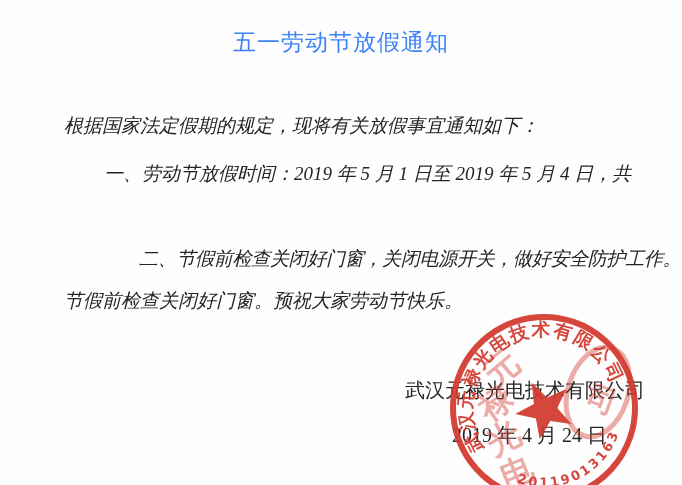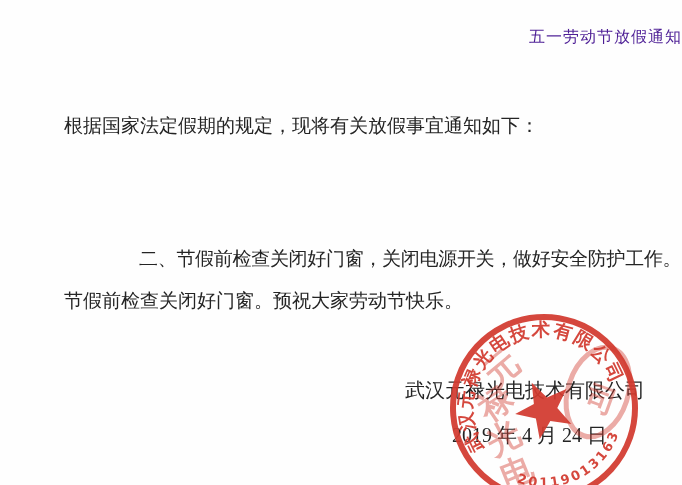--- a/index.html
+++ b/index.html
@@ -8,30 +8,31 @@
     width: 682px;
     height: 485px;
     background: #fefefe;
     overflow: hidden;
     font-family: "Liberation Serif", "DejaVu Serif", serif;
     color: #222;
   }
   .doc-title {
     position: absolute;
     top: 27px; left: 0; right: 0;
-    text-align: right;
-    font-size: 16px;
+    text-align: center;
+    font-size: 23px;
     letter-spacing: 1px;
-    color: #4c1d95;
+    color: #3b82f6;
   }
   .body-line {
     position: absolute;
     font-size: 19px;
     white-space: nowrap;
     color: #242424;
+    font-style: italic;
   }
   .l1 { top: 113px; left: 64px; }
   .l2 { top: 161px; left: 104px; }
   .l3 { top: 203px; left: 64px; }
   .l4 { top: 246px; left: 102px; letter-spacing: -0.3px; margin-left: 37px; }
   .l5 { top: 288px; left: 64px; }
   .sig-company {
     position: absolute;
     top: 377px; left: 405px;
     font-size: 20px;
@@ -70,20 +71,21 @@
   }
 </style>
 </head>
 <body>
 
 <div class="page">
 
   <div class="doc-title">五一劳动节放假通知</div>
 
   <div class="body-line l1">根据国家法定假期的规定，现将有关放假事宜通知如下：</div>
+  <div class="body-line l2">一、劳动节放假时间：2019 年 5 月 1 日至 2019 年 5 月 4 日，共</div>
   <div class="body-line l4">二、节假前检查关闭好门窗，关闭电源开关，做好安全防护工作。</div>
   <div class="body-line l5">节假前检查关闭好门窗。预祝大家劳动节快乐。</div>
 
   <div class="sig-company">武汉元禄光电技术有限公司</div>
 
   <div class="sig-date">2019 年 4 月 24 日</div>
 
   <div class="seal">
     <svg viewBox="0 0 200 200" xmlns="http://www.w3.org/2000/svg">
 

